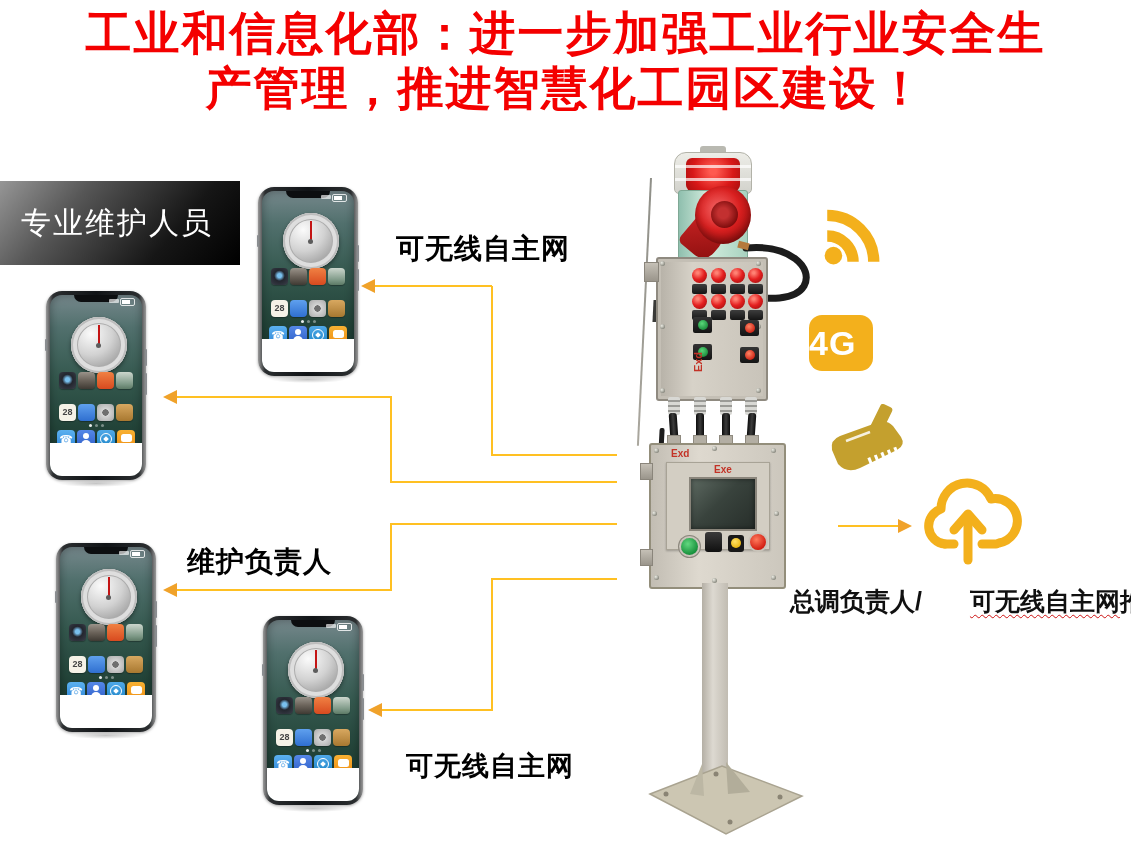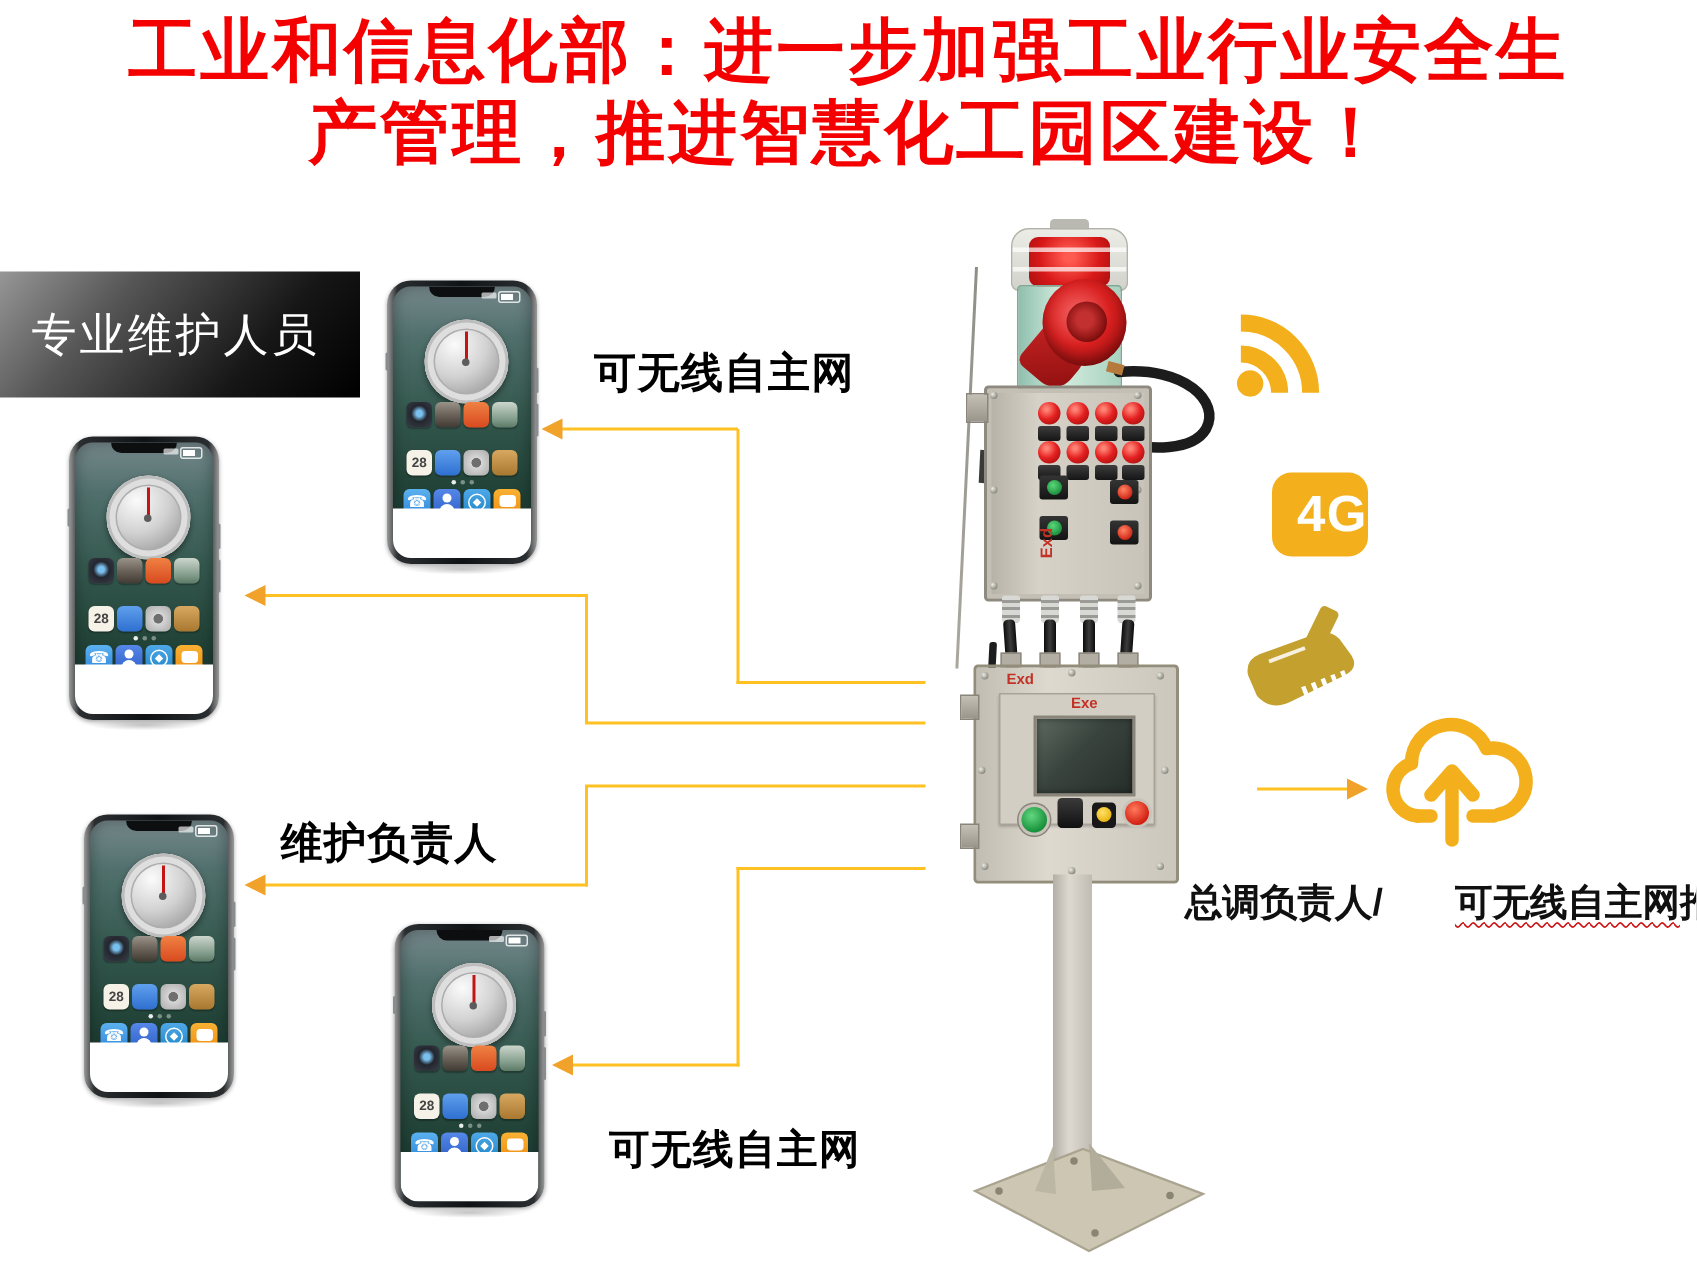--- a/index.html
+++ b/index.html
@@ -144,22 +144,22 @@
   .bt-black{left:705px;top:532px;width:17px;height:20px;border-radius:3px;background:linear-gradient(180deg,#3a3a3a,#101010);}
   .bt-yellow-base{left:728px;top:535px;width:16px;height:17px;border-radius:3px;background:#181818;}
   .bt-yellow{left:731px;top:538px;width:10px;height:10px;background:radial-gradient(circle at 40% 35%, #ffe066, #e8b50f 75%);}
   .bt-red{left:750px;top:534px;width:16px;height:16px;background:radial-gradient(circle at 40% 35%, #ff7a5c, #d21d10 72%);box-shadow:0 0 0 2px #c9c4ba;}
 
   .pole{left:702px;top:583px;width:26px;height:212px;background:linear-gradient(90deg,#b4afa5,#ddd9d1 42%,#c1bcb2);}
   .base-svg{left:630px;top:752px;width:200px;height:94px;}
 
   
   .wifi-svg{left:822px;top:205px;width:58px;height:62px;}
-  .badge-4g{left:848px;top:315px;width:64px;height:56px;background:#F3B01C;border-radius:13px;color:#fff;
-            font-weight:800;font-size:34px;display:flex;align-items:center;justify-content:flex-end;letter-spacing:1px;}
+  .badge-4g{left:809px;top:315px;width:64px;height:56px;background:#F3B01C;border-radius:13px;color:#fff;
+            font-weight:800;font-size:34px;display:flex;align-items:center;justify-content:flex-start;letter-spacing:1px;}
   .rj45-svg{left:824px;top:404px;width:84px;height:84px;}
   .cloud-svg{left:912px;top:472px;width:114px;height:96px;}
 </style>
 </head>
 <body>
 
 <div class="canvas">
 
   <h1 class="title">
     <span>工业和信息化部：进一步加强工业行业安全生</span><br>

